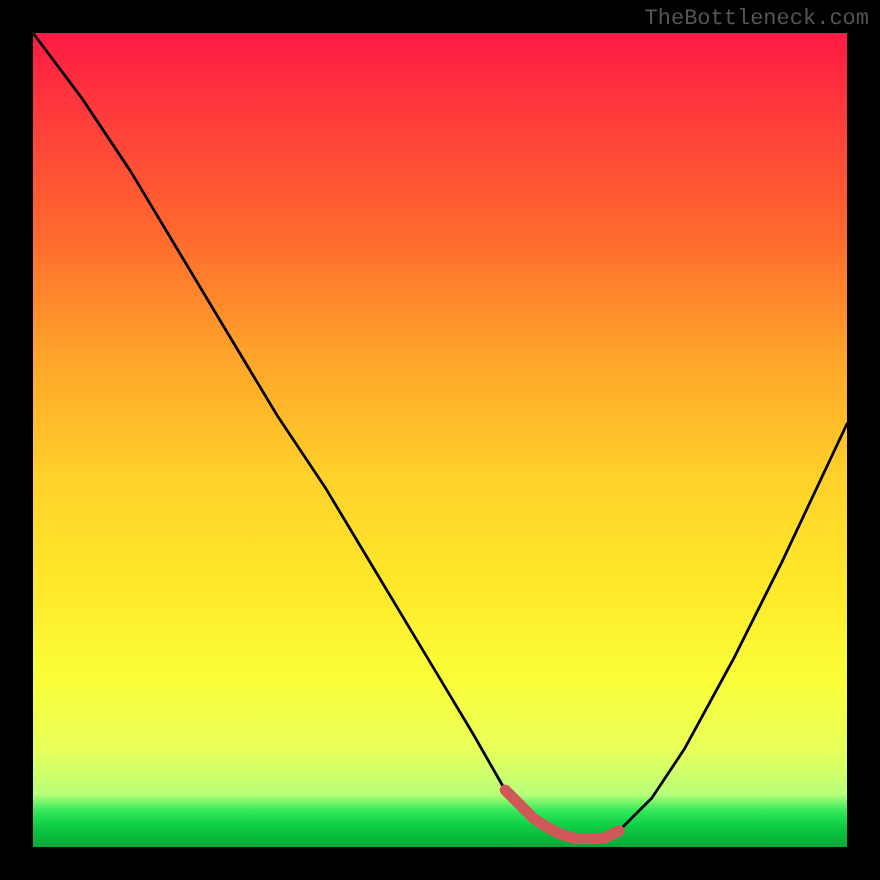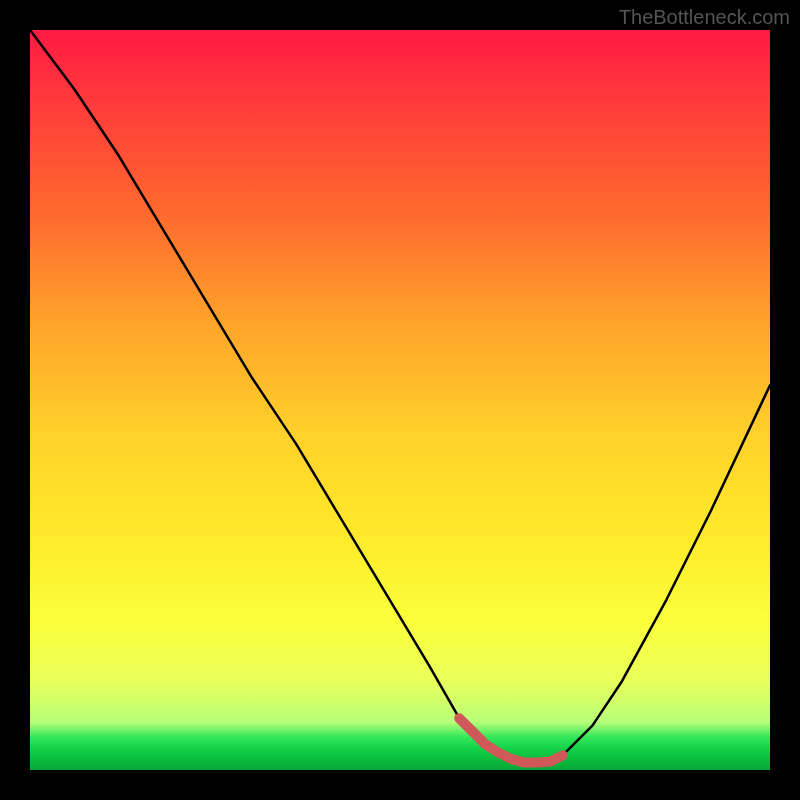--- a/index.html
+++ b/index.html
@@ -12,20 +12,21 @@
     font-family: Arial, sans-serif;
   }
   .attribution {
     position: absolute;
     top: 6px;
     right: 10px;
     color: #555;
     font-size: 20px;
     font-weight: normal;
     z-index: 10;
+    font-family: Liberation Mono, monospace;
   }
   .plot-area {
     position: absolute;
     top: 30px;
     left: 30px;
     width: 740px;
     height: 740px;
     background: linear-gradient(to bottom,
       #ff1a44 0%,
       #ff3b3b 10%,

